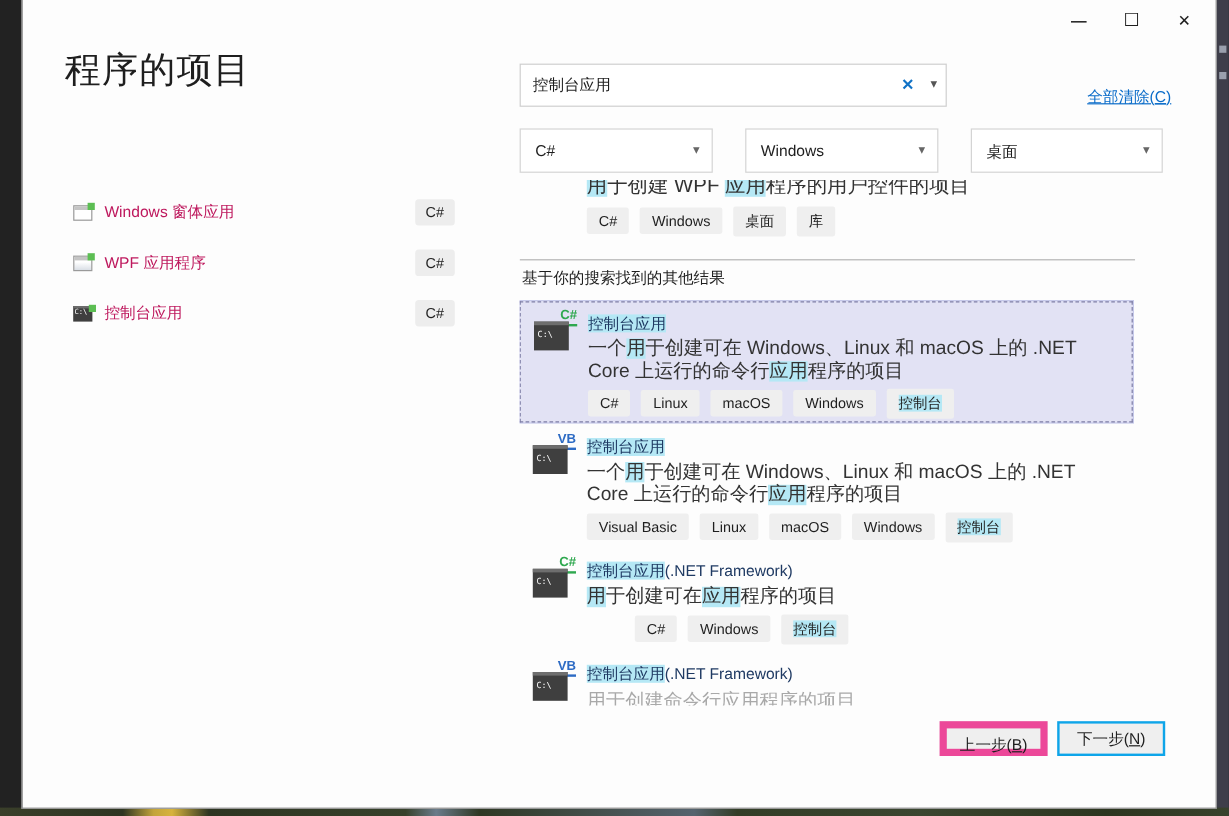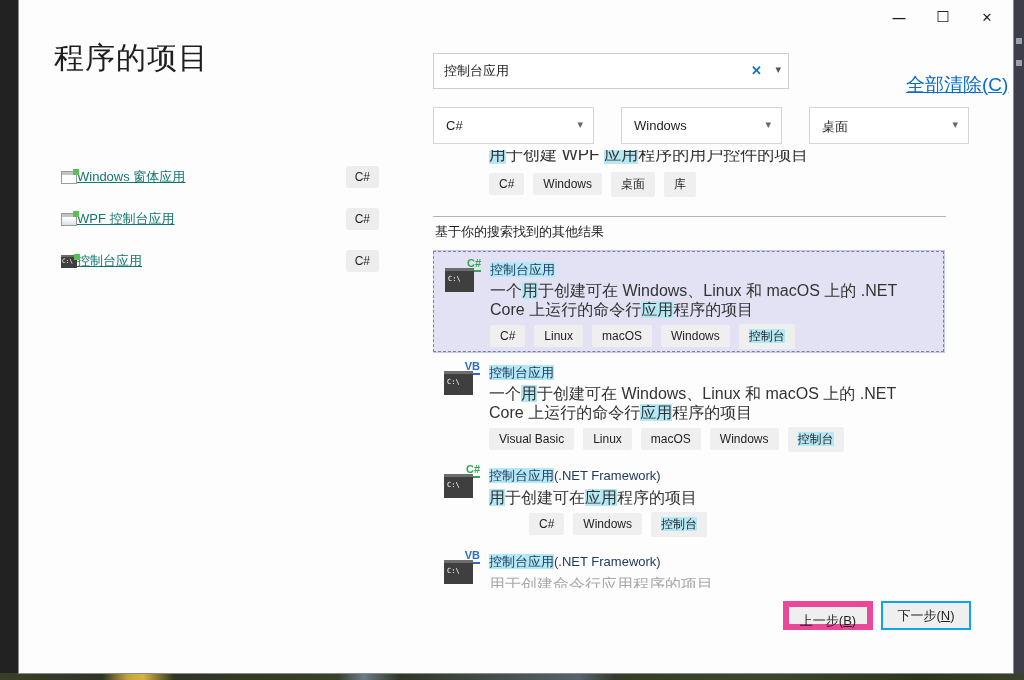--- a/index.html
+++ b/index.html
@@ -32,21 +32,21 @@
   .win-btn { width:44px; height:30px; display:flex; align-items:center;
     justify-content:center; font-size:13px; color:#1E1E1E; cursor:default; }
 
   .page-title { position:absolute; left:35px; top:38px; font-size:30px;
     color:#1E1E1E; letter-spacing:1px; }
 
   
   .recent-heading { position:absolute; left:37px; top:110px; font-size:17px; color:#1E1E1E; }
   .recent-list { position:absolute; left:42px; top:156px; width:330px; }
   .recent-item { position:relative; height:42px; display:flex; align-items:center; }
-  .recent-item .label { font-size:13px; color:#0f766e; margin-left:0;text-decoration:underline; }
+  .recent-item .label { font-size:13px; color:#be185d; margin-left:10px; }
   .lang-pill { position:absolute; right:12px; top:50%; transform:translateY(-50%);
     background:#EDEDED; border-radius:3px; font-size:12px; color:#1E1E1E;
     padding:4px 9px; }
 
   
   .icon-winforms, .icon-wpf { width:16px; height:13px; border:1px solid #9a9a9a;
     background:#fff; position:relative; display:inline-block; }
   .icon-winforms::before, .icon-wpf::before { content:""; position:absolute; left:0; top:0;
     width:100%; height:3px; background:#C4C4C4; }
   .icon-winforms::after, .icon-wpf::after, .icon-console-sm::after { content:"";
@@ -59,21 +59,21 @@
 
   
   .search-box { position:absolute; left:414px; top:53px; width:356px; height:36px;
     background:#fff; border:1px solid #CFCFCF; }
   .search-input { position:absolute; left:10px; top:0; width:300px; height:34px;
     border:none; outline:none; font-size:13px; color:#1E1E1E;
     font-family:"Liberation Sans",sans-serif; background:transparent; }
   .search-clear { position:absolute; right:26px; top:9px; color:#1072C6;
     font-size:13px; font-weight:bold; cursor:default; }
   .search-caret { position:absolute; right:7px; top:9px; color:#555; font-size:11px; }
-  .clear-all-link { position:absolute; left:887px; top:72px; font-size:19px;
+  .clear-all-link { position:absolute; left:887px; top:72px; font-size:13px;
     color:#0A6CC9; text-decoration:underline; cursor:default; }
 
   
   .filter { position:absolute; top:107px; height:37px; background:#fff;
     border:1px solid #D4D4D4; font-size:13px; color:#1E1E1E; }
   .filter .val { position:absolute; left:12px; top:10px; }
   .filter .caret { position:absolute; right:10px; top:10px; color:#666; font-size:11px; }
   .filter.f0 { left:414px; width:161px; }
   .filter.f1 { left:602px; width:161px; }
   .filter.f2 { left:790px; width:160px; }
@@ -137,21 +137,21 @@
   <div class="page-title">程序的项目</div>
 
   <div class="recent-list" id="recent-list">
       <div class="recent-item">
         <span class="icon-winforms"></span>
         <span class="label">Windows 窗体应用</span>
         <span class="lang-pill">C#</span>
       </div>
       <div class="recent-item">
         <span class="icon-wpf"></span>
-        <span class="label">WPF 控制台应用</span>
+        <span class="label">WPF 应用程序</span>
         <span class="lang-pill">C#</span>
       </div>
       <div class="recent-item">
         <span class="icon-console-sm"></span>
         <span class="label">控制台应用</span>
         <span class="lang-pill">C#</span>
       </div>
     </div>
 
   <div class="search-box">

